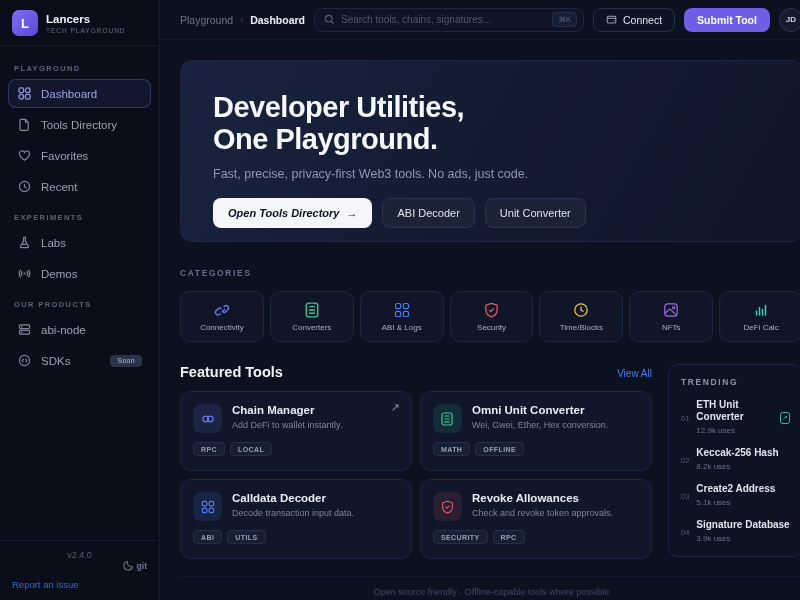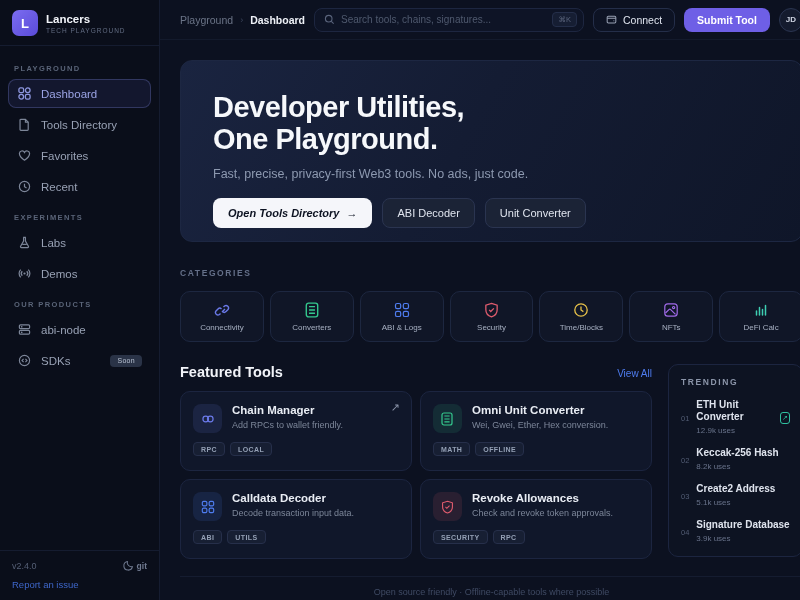--- a/index.html
+++ b/index.html
@@ -37,21 +37,21 @@
     border:1px solid rgba(130,140,230,0.28);
     color:#9aa3e4;
   }
   .nav-item.active .ni { color:#8d96de; }
   .soon-badge {
     margin-left:auto; font-size:7px; letter-spacing:.3px; color:#bac3d4;
     background:#2a3347; border-radius:4px; padding:2.5px 7px;
   }
   .sidebar-spacer { flex:1; }
   .sidebar-foot { border-top:1px solid #151c30; padding:9px 12px 10px; }
-  .foot-row { display:flex; align-items:center; font-size:9px; color:#555f75; }
+  .foot-row { display:flex; align-items:center; font-size:9px; color:#555f75;flex-direction:column; }
   .foot-icons { margin-left:auto; display:flex; align-items:center; gap:3px; color:#707a90; }
   .foot-git { font-size:8.5px; font-weight:bold; }
   .report-link { font-size:9.5px; color:#3e66c9; margin-top:8px; cursor:pointer; }
   
   .main { flex:1; display:flex; flex-direction:column; background:#0c1120; }
   .topbar {
     height:40px; min-height:40px; display:flex; align-items:center;
     padding:0 20px; gap:9px; border-bottom:1px solid #131a2c;
   }
   .crumbs { display:flex; align-items:center; gap:7px; font-size:10.5px; }
@@ -425,21 +425,21 @@
             <span class="tool-arrow">↗</span>
             <div class="tool-top">
               <div class="tool-ic tint-indigo">
                 <svg width="14" height="14" viewBox="0 0 16 16" fill="none" stroke="currentColor" stroke-width="1.4">
                     <circle cx="5.4" cy="8" r="3.2"></circle>
                     <circle cx="10.6" cy="8" r="3.2"></circle>
                   </svg>
               </div>
               <div>
                 <div class="tool-name">Chain Manager</div>
-                <div class="tool-desc">Add RPCs to wallet friendly.</div>
+                <div class="tool-desc">Add DeFi to wallet instantly.</div>
               </div>
             </div>
             <div class="tool-tags">
               <span class="tag">RPC</span>
               <span class="tag">LOCAL</span>
             </div>
           </div>
 
           <div class="tool-card">
             <div class="tool-top">

